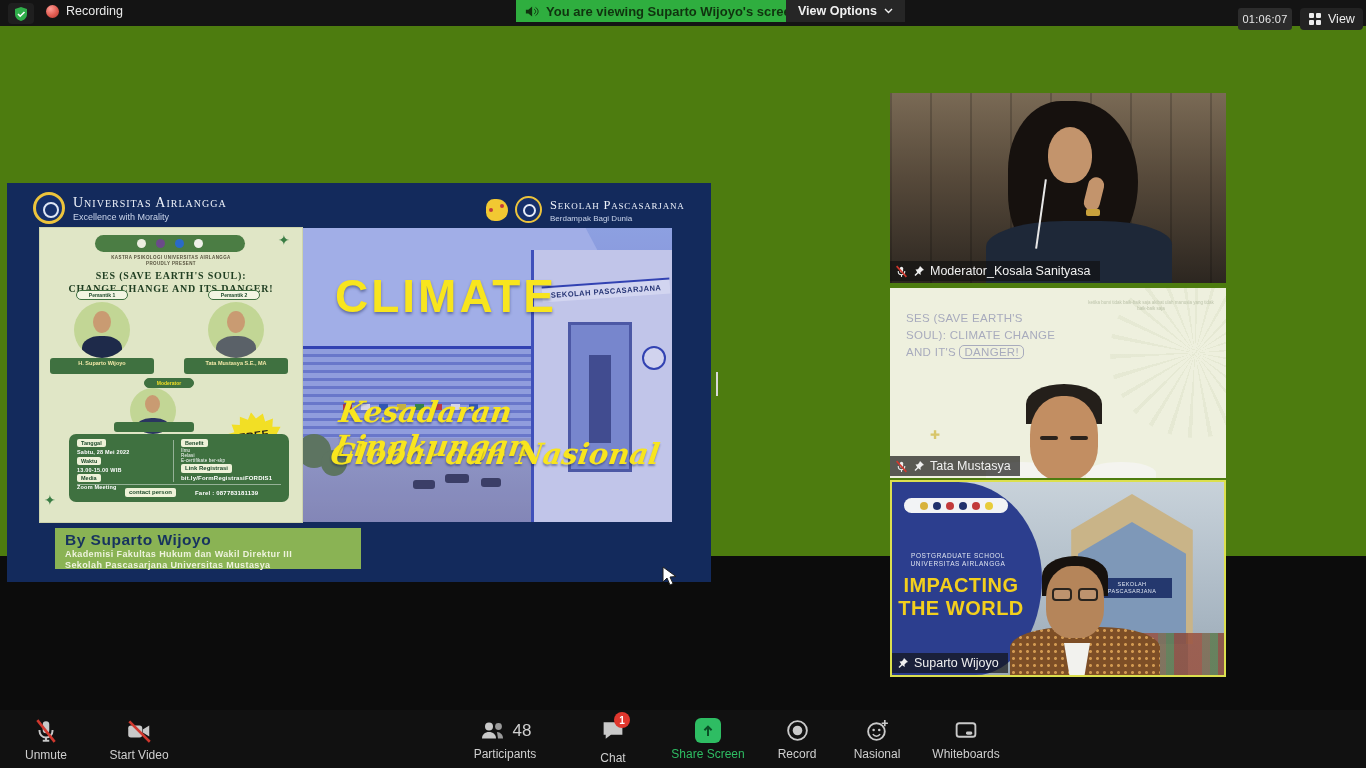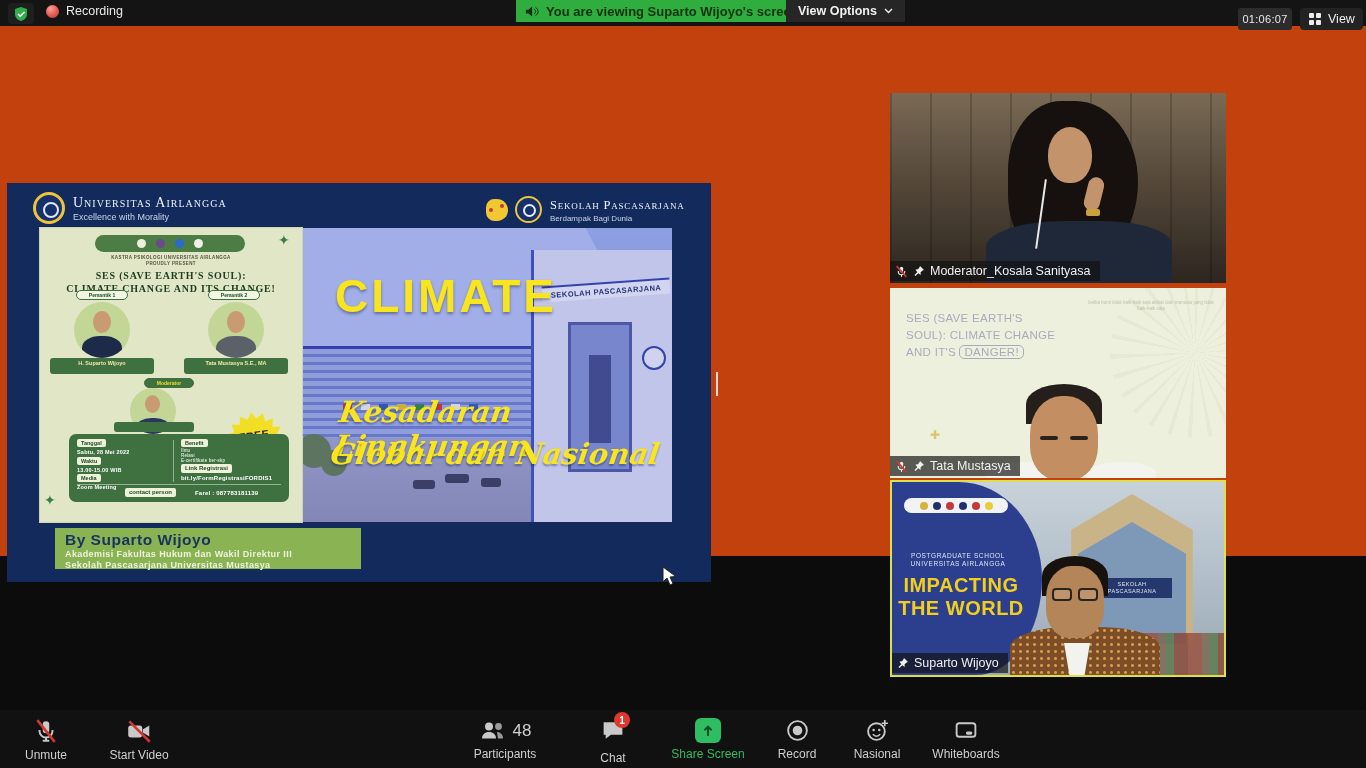--- a/index.html
+++ b/index.html
@@ -1,18 +1,18 @@
 <!DOCTYPE html>
 <html><head>
 <meta charset="utf-8">
 <style>
   * { margin:0; padding:0; box-sizing:border-box; }
   html,body { width:1366px; height:768px; background:#0c0c0c; overflow:hidden;
               font-family:"Liberation Sans", sans-serif; }
-  #stage { position:relative; width:1366px; height:556px; background:#c2410c;text-decoration:underline; }
+  #stage { position:relative; width:1366px; height:556px; background:#4d7c0f;text-decoration:underline; }
 
   
   #topbar { position:absolute; left:0; top:0; width:1366px; height:26px; background:#141414; }
   .shield-chip { position:absolute; left:8px; top:3px; width:26px; height:21px; background:#1f1f1f; border-radius:4px; display:flex; align-items:center; justify-content:center; }
   .rec-wrap { position:absolute; left:46px; top:4px; display:flex; align-items:center; gap:7px; }
   .rec-dot { width:13px; height:13px; border-radius:50%; background:radial-gradient(circle at 35% 30%, #ff9d96, #e05a4f 55%, #b23a30); }
   .rec-label { color:#e9e9e9; font-size:12.5px; }
   #banner { position:absolute; left:516px; top:0; height:22px; background:#2fae3f; display:flex; align-items:center; padding:0 12px 0 8px; gap:7px; }
   #banner span { color:#10330f; font-size:13px; font-weight:bold; }
   #view-options { position:absolute; left:786px; top:0; height:22px; background:#262626; display:flex; align-items:center; padding:0 12px; gap:7px; }
@@ -246,21 +246,21 @@
           <i style="background:#2a6ac8;"></i>
           <i style="background:#f0f0ea;"></i>
       </div>
       <div class="p-spark" style="left:238px;top:4px;">✦</div>
       <div class="p-org">
         <div>KASTRA PSIKOLOGI UNIVERSITAS AIRLANGGA</div>
         <div>PROUDLY PRESENT</div>
       </div>
       <div class="p-title">
         <div>SES (SAVE EARTH'S SOUL):</div>
-        <div>CLIMATE CHANGE AND ITS CHANGE!</div>
+        <div>CHANGE CHANGE AND ITS DANGER!</div>
       </div>
 
       <div class="p-tag" style="left:36px;top:62px;">Pemantik 1</div>
       <div class="p-tag" style="left:168px;top:62px;">Pemantik 2</div>
       <div class="p-circle" style="left:34px;top:74px;">
         <span class="fc"></span>
           <span class="bd" style="background:#1e2a4a;"></span>
       </div>
       <div class="p-circle" style="left:168px;top:74px;">
         <span class="fc"></span>

